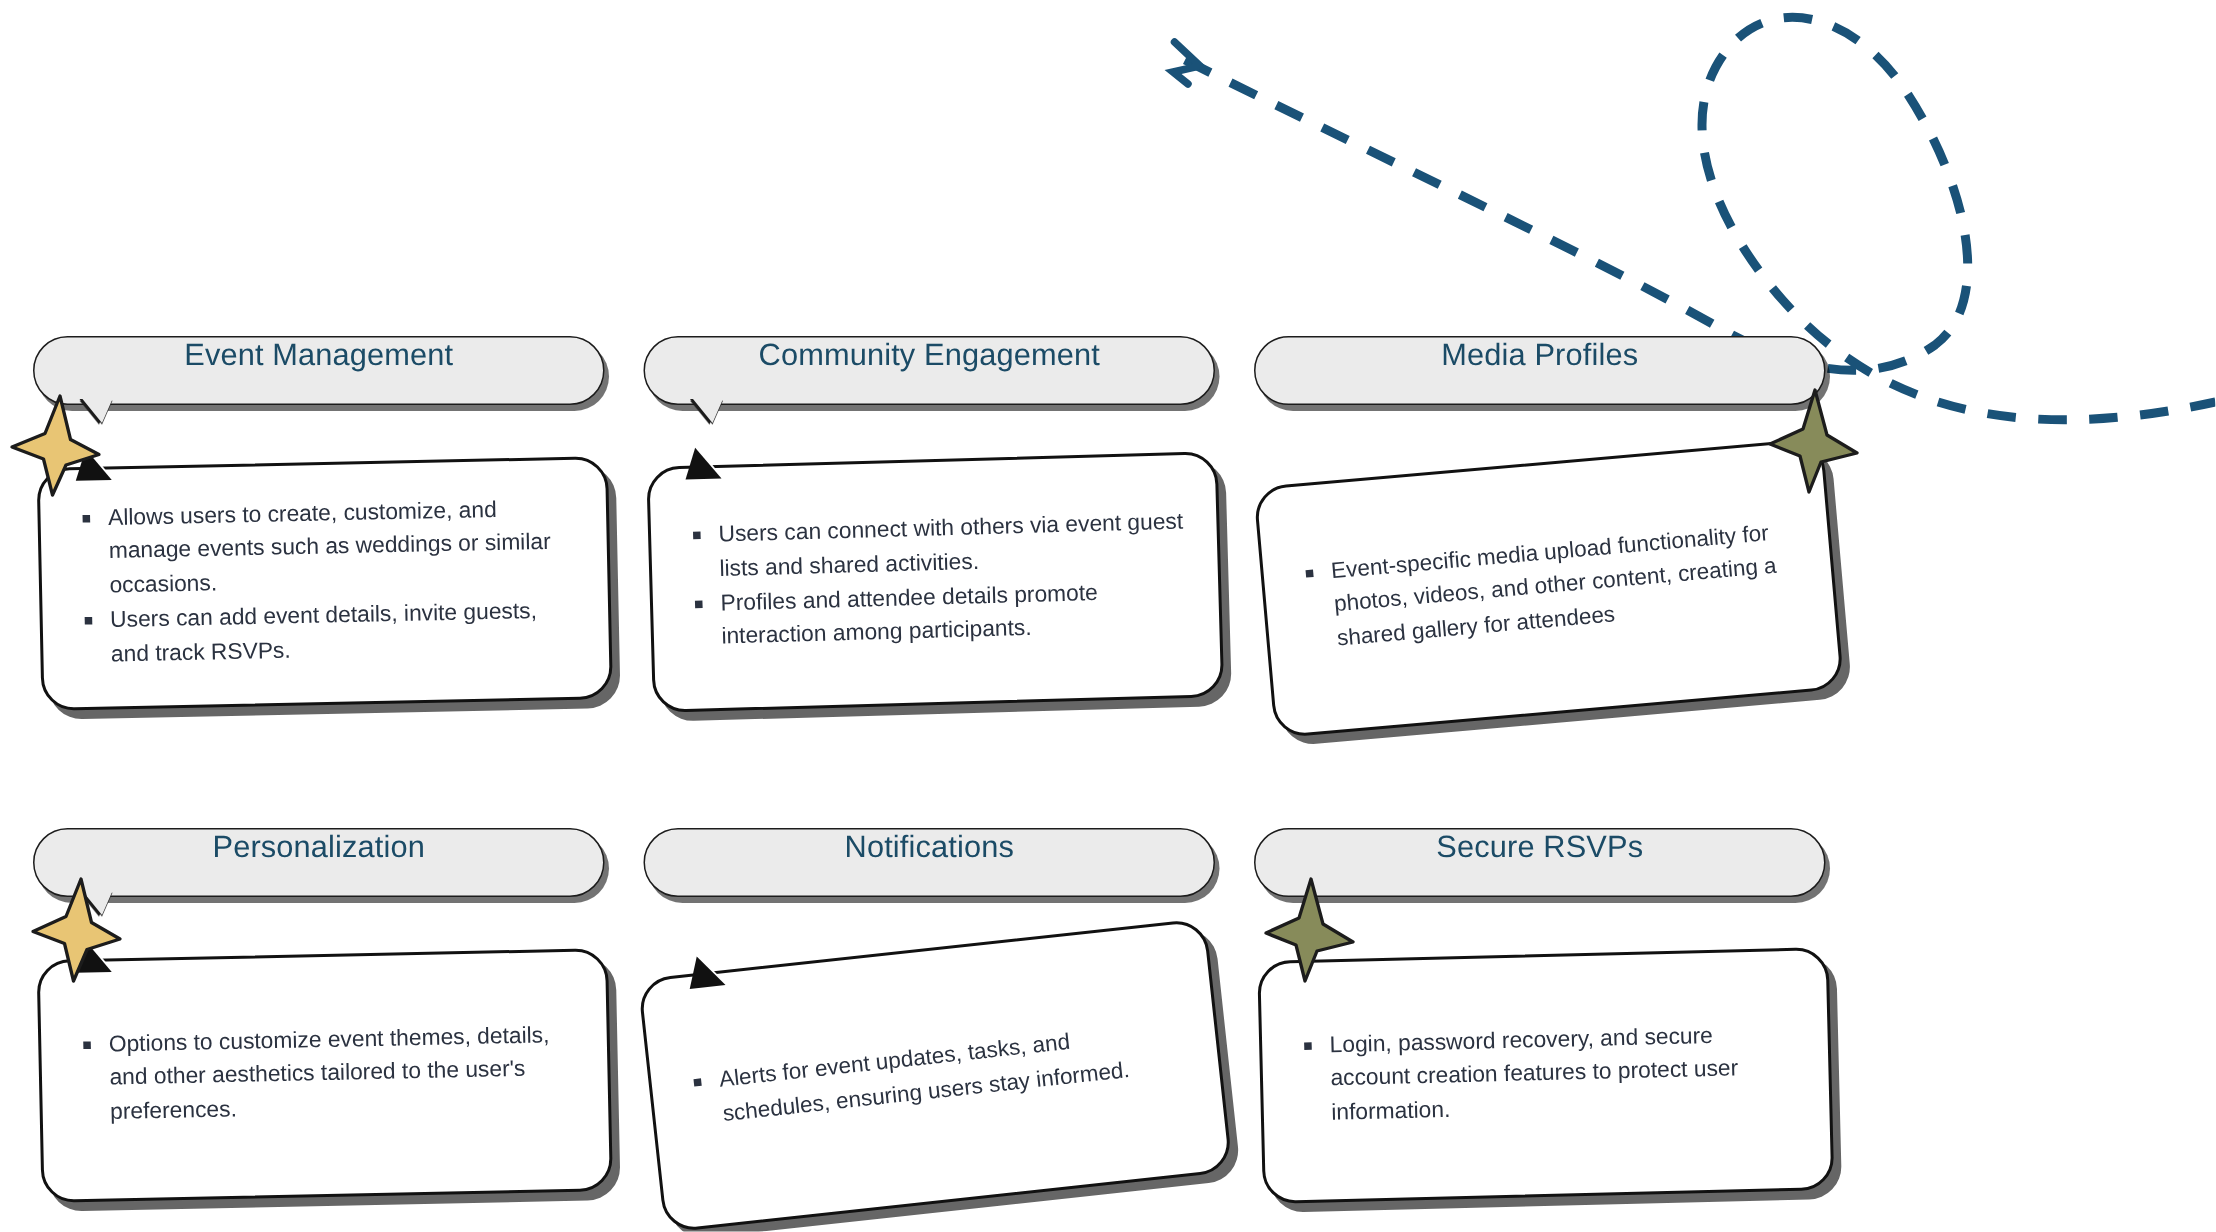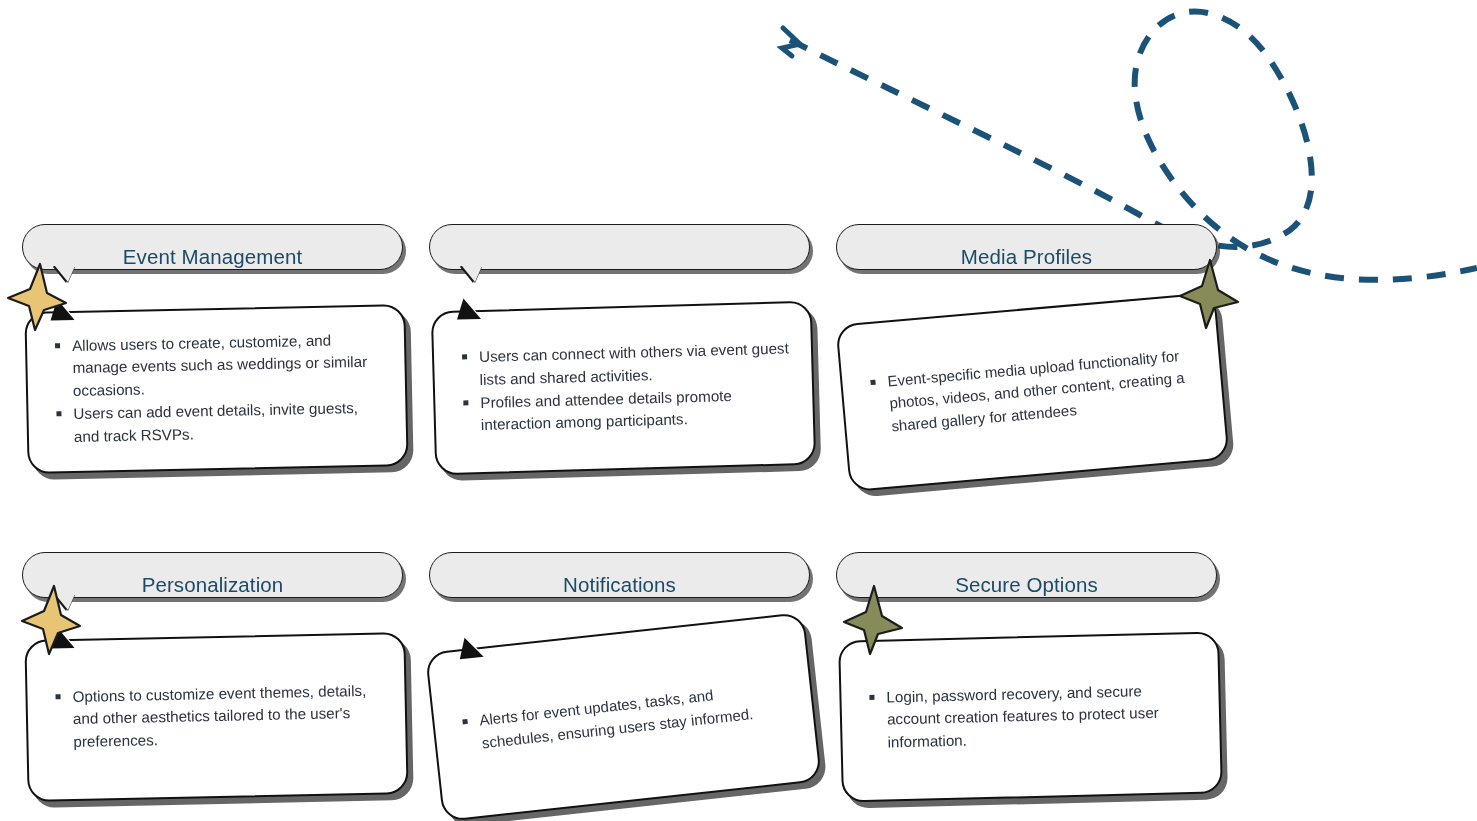--- a/index.html
+++ b/index.html
@@ -31,21 +31,21 @@
   
   .card-header {
     position: absolute;
     left: 0; top: 0;
     width: 381px;
     height: 46px;
     background: #ebebeb;
     border: 1.6px solid #1c1c1c;
     border-radius: 23px;
     display: flex;
-    align-items: flex-end;
+    align-items: flex-start;
     justify-content: center;
     box-shadow: 3px 4px 0 rgba(0,0,0,0.55);
     z-index: 3;
   }
   .card-header-title {
     font-size: 20.5px;
     color: #1b4b66;
     letter-spacing: 0.1px;
     white-space: nowrap;
   }
@@ -172,20 +172,21 @@
         <li>Users can add event details, invite guests, and track RSVPs.</li>
       </ul>
     </div>
     <svg class="star" style="left:-16px; top:38px;" width="62" height="70" viewBox="0 0 62 70">
       <path d="M34 2 L41 31 L60 41 L38 48 L29 68 L23 44 L2 36 L24 27 Z" fill="#e8c574" stroke="#1c1c1c" stroke-width="2.2" stroke-linejoin="round"></path>
     </svg>
   </div>
 
   <div class="card-group" id="group-1">
     <div class="card-header">
+      <span class="card-header-title">Community Engagement</span>
       <span class="header-tail"></span>
     </div>
     <div class="card-body" id="body-1">
       <span class="card-body-tail"></span>
       <ul class="bullet-list">
         <li>Users can connect with others via event guest lists and shared activities.</li>
         <li>Profiles and attendee details promote interaction among participants.</li>
       </ul>
     </div>
   </div>
@@ -227,21 +228,21 @@
     <div class="card-body" id="body-4">
       <span class="card-body-tail" style="left:34px; top:-14px;"></span>
       <ul class="bullet-list">
         <li>Alerts for event updates, tasks, and schedules, ensuring users stay informed.</li>
       </ul>
     </div>
   </div>
 
   <div class="card-group" id="group-5">
     <div class="card-header">
-      <span class="card-header-title">Secure Options</span>
+      <span class="card-header-title">Secure RSVPs</span>
     </div>
     <div class="card-body" id="body-5">
       <ul class="bullet-list">
         <li>Login, password recovery, and secure account creation features to protect user information.</li>
       </ul>
     </div>
     <svg class="star" style="left:6px; top:32px;" width="62" height="72" viewBox="0 0 62 72">
       <path d="M32 2 L40 32 L60 44 L36 50 L28 70 L22 46 L2 38 L24 28 Z" fill="#878b5a" stroke="#1c1c1c" stroke-width="2.2" stroke-linejoin="round"></path>
     </svg>
   </div>

